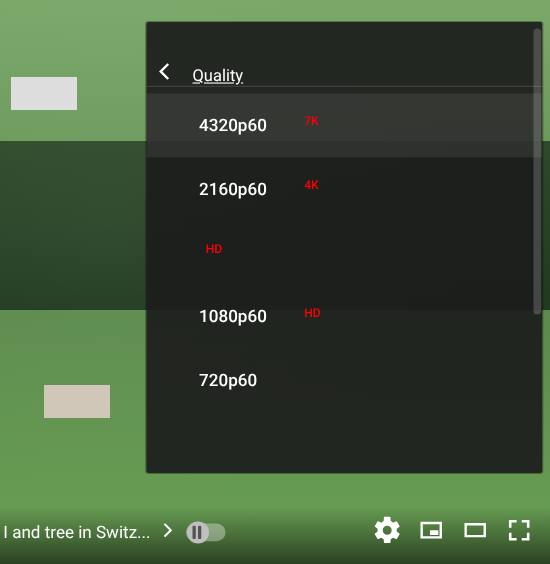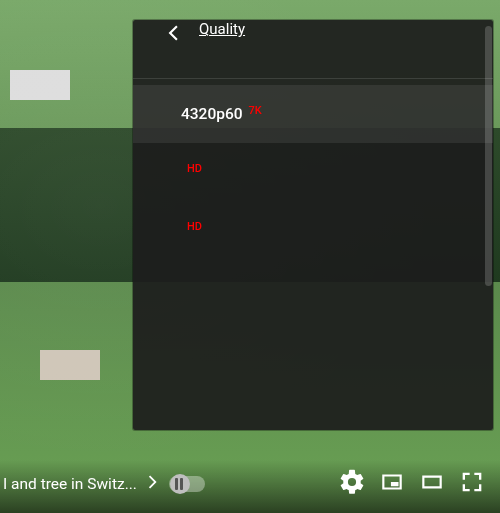--- a/index.html
+++ b/index.html
@@ -44,42 +44,43 @@
     width: 360px;
     height: 410px;
     background: rgba(28,28,28,0.92);
     border-radius: 2px;
     color: #fff;
     overflow: hidden;
     box-shadow: 0 0 0 1px rgba(0,0,0,.3);
   }
   .menu-header {
     display: flex;
-    align-items: flex-start;
+    align-items: flex-end;
     height: 58px;
-    padding: 0 28px;
+    padding: 0 4px;
     border-bottom: 1px solid rgba(255,255,255,0.12);
     font-size: 15px;
     cursor: pointer;
     text-decoration: underline;
   }
   .menu-header .back {
     margin-right: 12px;
     display:inline-flex;
   }
   .menu-header .back svg { width:26px; height:26px; fill:#fff; }
   .menu-list { padding-top: 6px; }
   .menu-item {
     height: 58px;
     display: flex;
     align-items: center;
     padding-left: 48px;
     font-size: 15.5px;
     font-weight: 500;
     cursor: pointer;
+    gap: 28px;
   }
   .menu-item.active { background: rgba(255,255,255,0.08); }
   .badge {
     color: #f00;
     font-size: 11px;
     font-weight: 500;
     margin-left: 6px;
     position: relative;
     top: -4px;
   }
@@ -168,24 +169,32 @@
         </svg>
     </span>
     <span>Quality</span>
   </div>
   <div class="menu-list">
       <div class="menu-item active">
         <span>4320p60</span>
         <span class="badge">7K</span>
       </div>
       <div class="menu-item">
+        <span>2160p60</span>
+        <span class="badge">4K</span>
+      </div>
+      <div class="menu-item">
         <span class="badge">HD</span>
       </div>
       <div class="menu-item">
+        <span>1080p60</span>
         <span class="badge">HD</span>
+      </div>
+      <div class="menu-item">
+        <span>720p60</span>
       </div>
     </div>
   <div class="menu-scrollbar"></div>
 </div>
 
 <div class="controls">
   <span class="title">I and tree in Switz...</span>
 
   <span class="ctrl next-chapter">
     <span>

